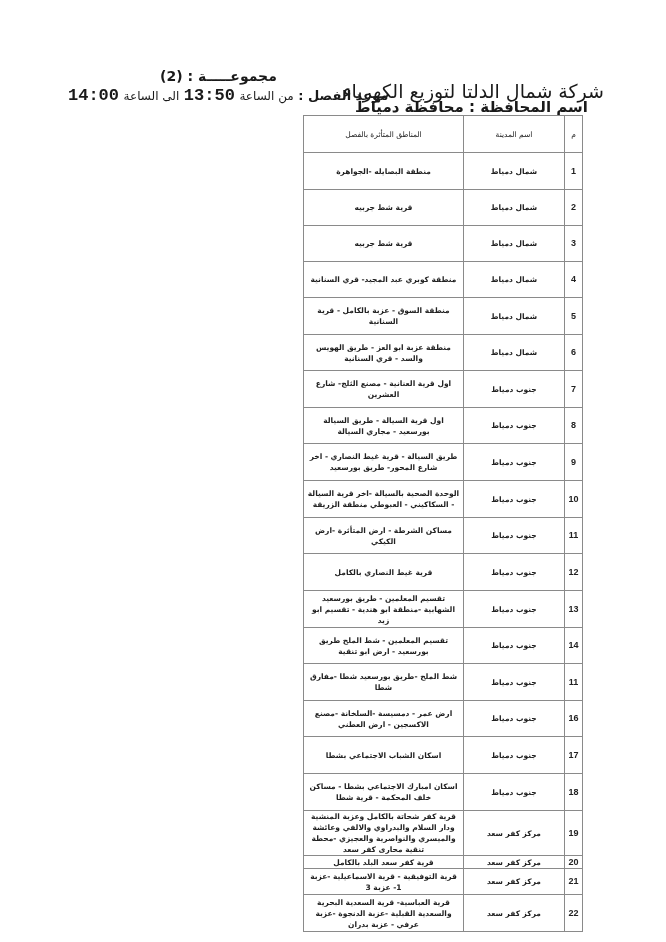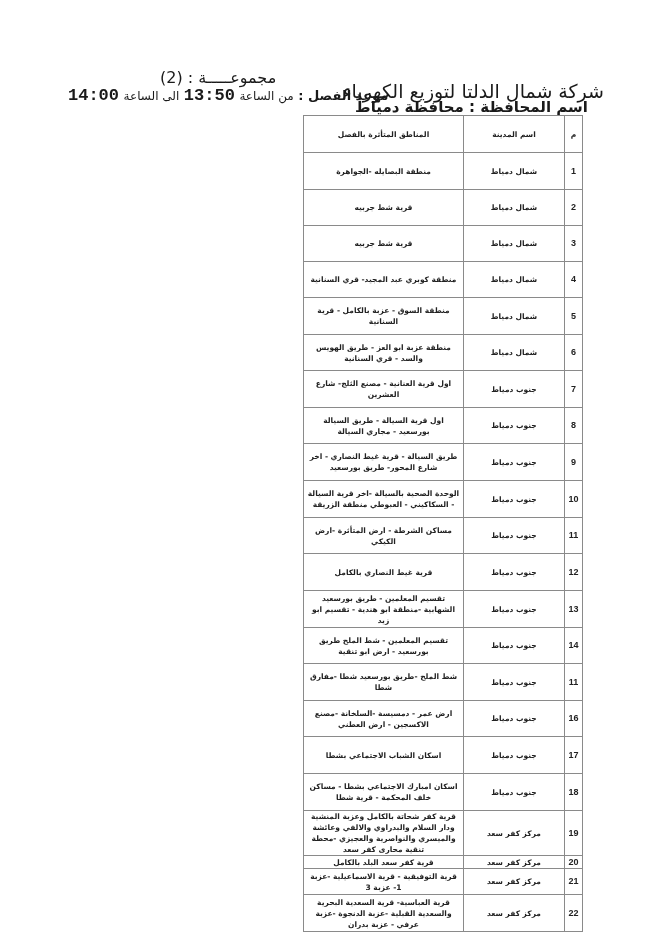--- a/index.html
+++ b/index.html
@@ -8,36 +8,36 @@
       font-family: "DejaVu Sans", sans-serif; color: #1a1a1a;
     }
     .abs { position: absolute; }
     .company {
       right: 62px; top: 38px; font-size: 19px; font-weight: normal; direction: rtl; white-space: nowrap; margin-top: 42px;
     }
     .governorate {
       right: 78px; top: 98px; font-size: 15px; font-weight: bold; direction: rtl; white-space: nowrap;
     }
     .group {
-      left: 160px; top: 68px; font-size: 16px; font-weight: normal; direction: rtl; white-space: nowrap;
+      left: 160px; top: 68px; font-size: 14px; font-weight: bold; direction: rtl; white-space: nowrap;
     }
     .schedule {
       left: 68px; top: 86px; direction: rtl; white-space: nowrap; font-weight: bold; font-size: 13px;
     }
     .schedule .small { font-size: 12px; font-weight: normal; }
     .schedule .big { font-family: Liberation Mono, monospace; font-size: 17px; font-weight: bold; }
     table.grid {
       position: absolute; left: 303px; top: 115px; width: 280px;
       border-collapse: collapse; direction: rtl; table-layout: fixed;
     }
     table.grid td, table.grid th {
       border: 1px solid #8a8a8a; text-align: center; vertical-align: middle;
       font-size: 7.5px; line-height: 11px; padding: 0 3px; font-weight: bold; color: #222;
     }
-    table.grid th { font-weight: bold; height: 36px; }
+    table.grid th { font-weight: normal; height: 36px; }
     .col-num { width: 18px; }
     .col-city { width: 101px; }
     .col-area { width: auto; }
     .num { font-family: "Liberation Sans", sans-serif; font-size: 9px !important; }
   </style>
 </head>
 <body>
 
 <div class="abs company">شركة شمال الدلتا لتوزيع الكهرباء</div>
 <div class="abs group">مجموعـــــة : (2)</div>

